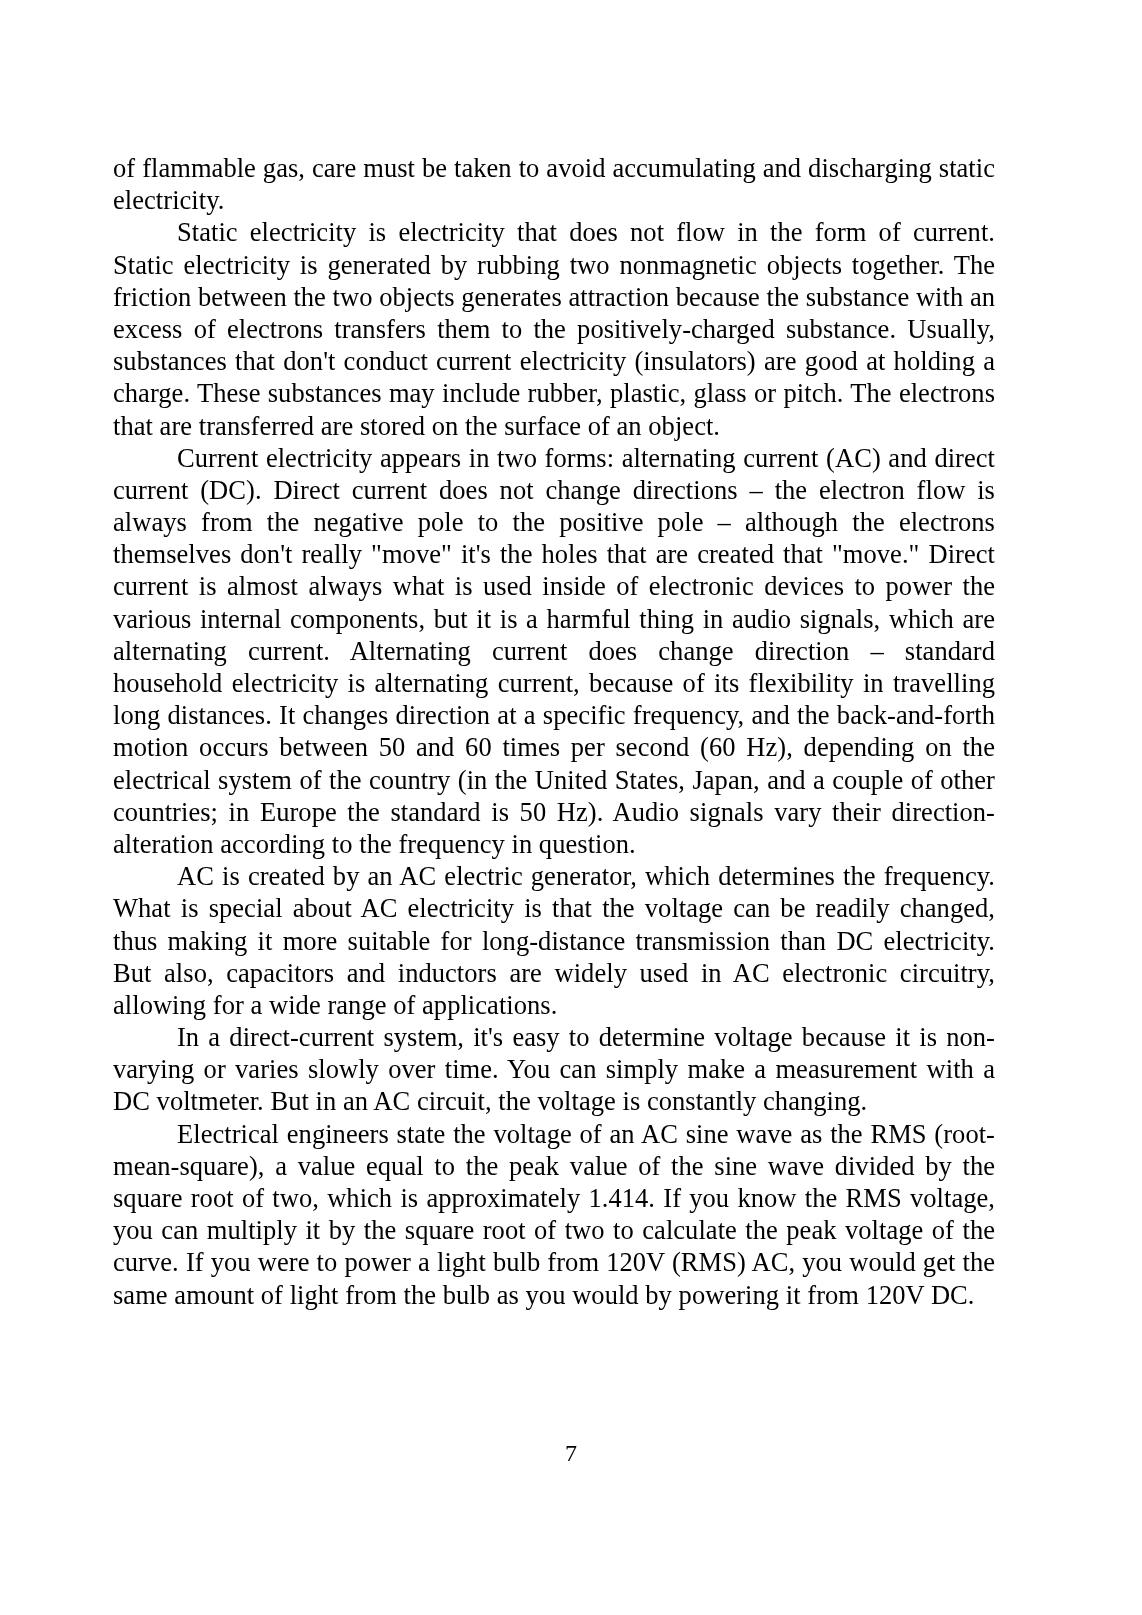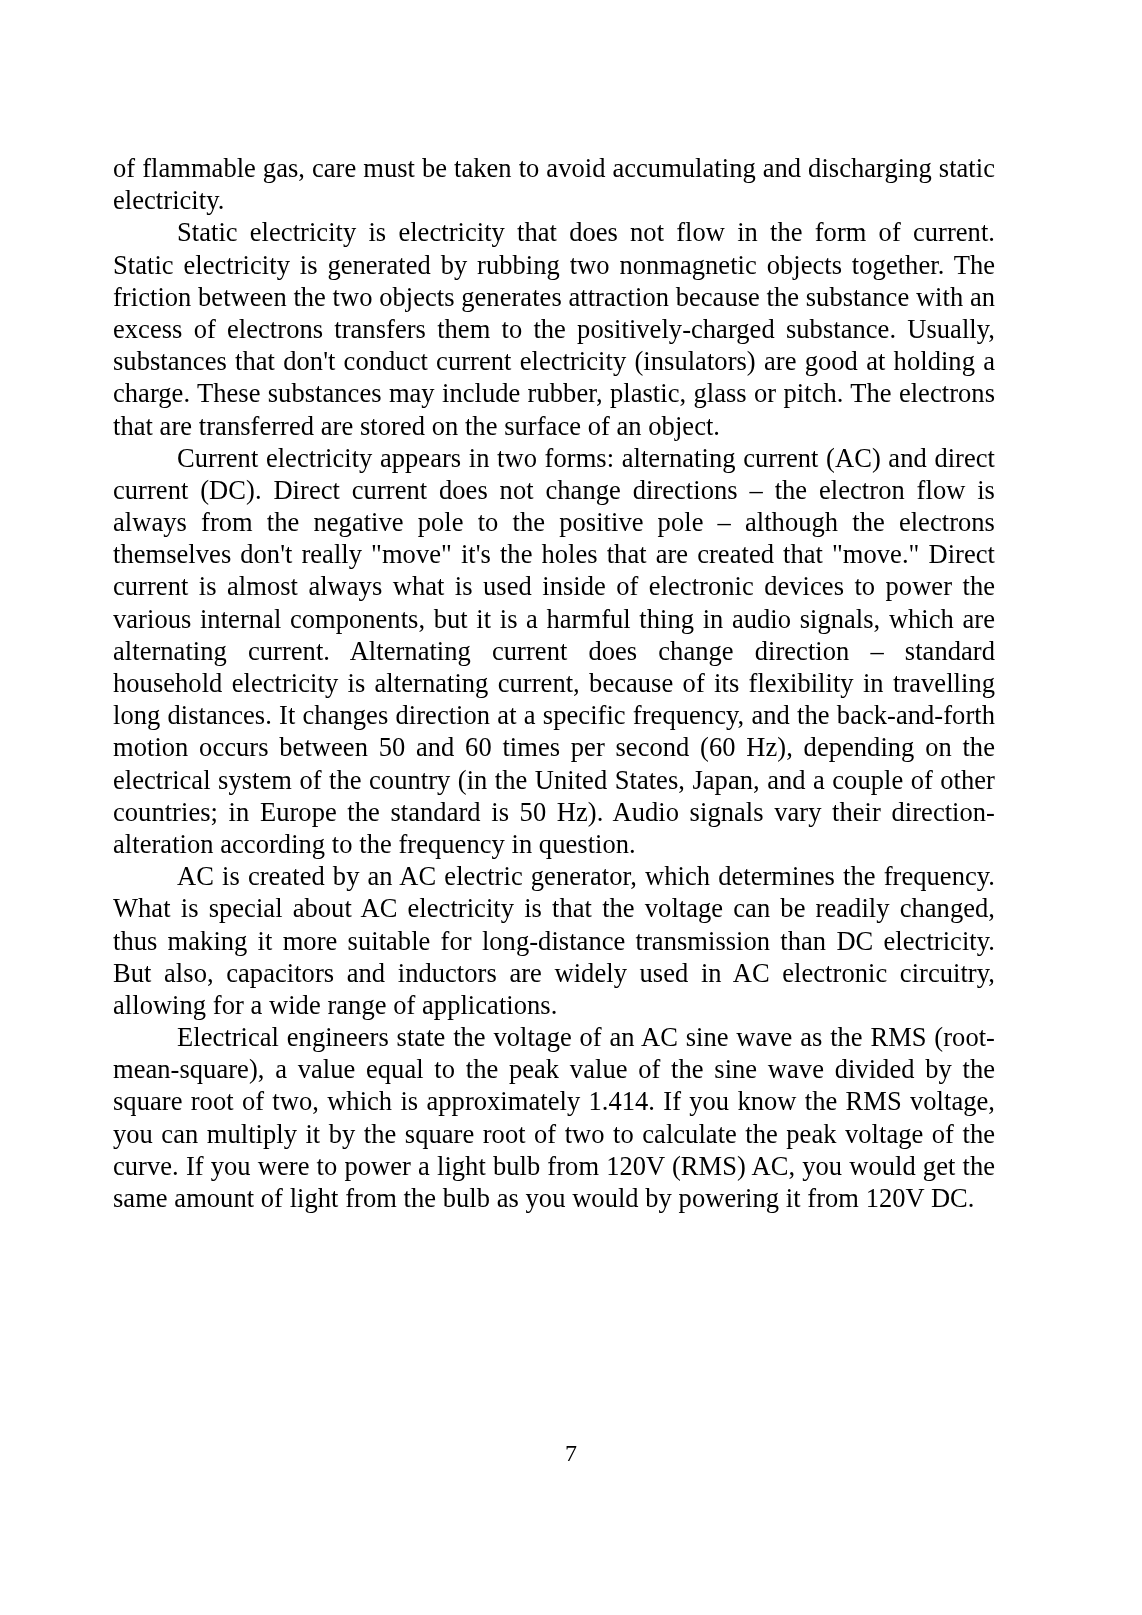--- a/index.html
+++ b/index.html
@@ -55,16 +55,17 @@
 </style>
 </head>
 <body>
 
 <div class="page">
   <div class="content">
       <p class=""><span>of flammable gas, care must be taken to avoid accumulating and discharging static electricity.</span></p>
       <p class="indent"><span>Static electricity is electricity that does not flow in the form of current. Static electricity is generated by rubbing two nonmagnetic objects together. The friction between the two objects generates attraction because the substance with an excess of electrons transfers them to the positively-charged substance. Usually, substances that don't conduct current electricity (insulators) are good at holding a charge. These substances may include rubber, plastic, glass or pitch. The electrons that are transferred are stored on the surface of an object.</span></p>
       <p class="indent"><b>Current electricity</b><span> appears in two forms: </span><b>alternating current</b><span> (AC) and </span><b>direct current</b><span> (DC). Direct current does not change directions – the electron flow is always from the negative pole to the positive pole – although the electrons themselves don't really "move" it's the holes that are created that "move." Direct current is almost always what is used inside of electronic devices to power the various internal components, but it is a harmful thing in audio signals, which are alternating current. Alternating current does change direction – standard household electricity is alternating current, because of its flexibility in travelling long distances. It changes direction at a specific frequency, and the back-and-forth motion occurs between 50 and 60 times per second (60 Hz), depending on the electrical system of the country (in the United States, Japan, and a couple of other countries; in Europe the standard is 50 Hz). Audio signals vary their direction-alteration according to the frequency in question.</span></p>
       <p class="indent"><span>AC is created by an AC electric generator, which determines the frequency. What is special about AC electricity is that the voltage can be readily changed, thus making it more suitable for long-distance transmission than DC electricity. But also, capacitors and inductors are widely used in AC electronic circuitry, allowing for a wide range of applications.</span></p>
+      <p class="indent"><span>In a direct-current system, it's easy to determine voltage because it is non-varying or varies slowly over time. You can simply make a measurement with a DC voltmeter. But in an AC circuit, the voltage is constantly changing.</span></p>
       <p class="indent"><span>Electrical engineers state the voltage of an AC sine wave as the RMS (root-mean-square), a value equal to the peak value of the sine wave divided by the square root of two, which is approximately 1.414. If you know the RMS voltage, you can multiply it by the square root of two to calculate the peak voltage of the curve. If you were to power a light bulb from 120V (RMS) AC, you would get the same amount of light from the bulb as you would by powering it from 120V DC.</span></p>
     </div>
   <div class="page-number">7</div>
 </div>
 
 </body></html>

